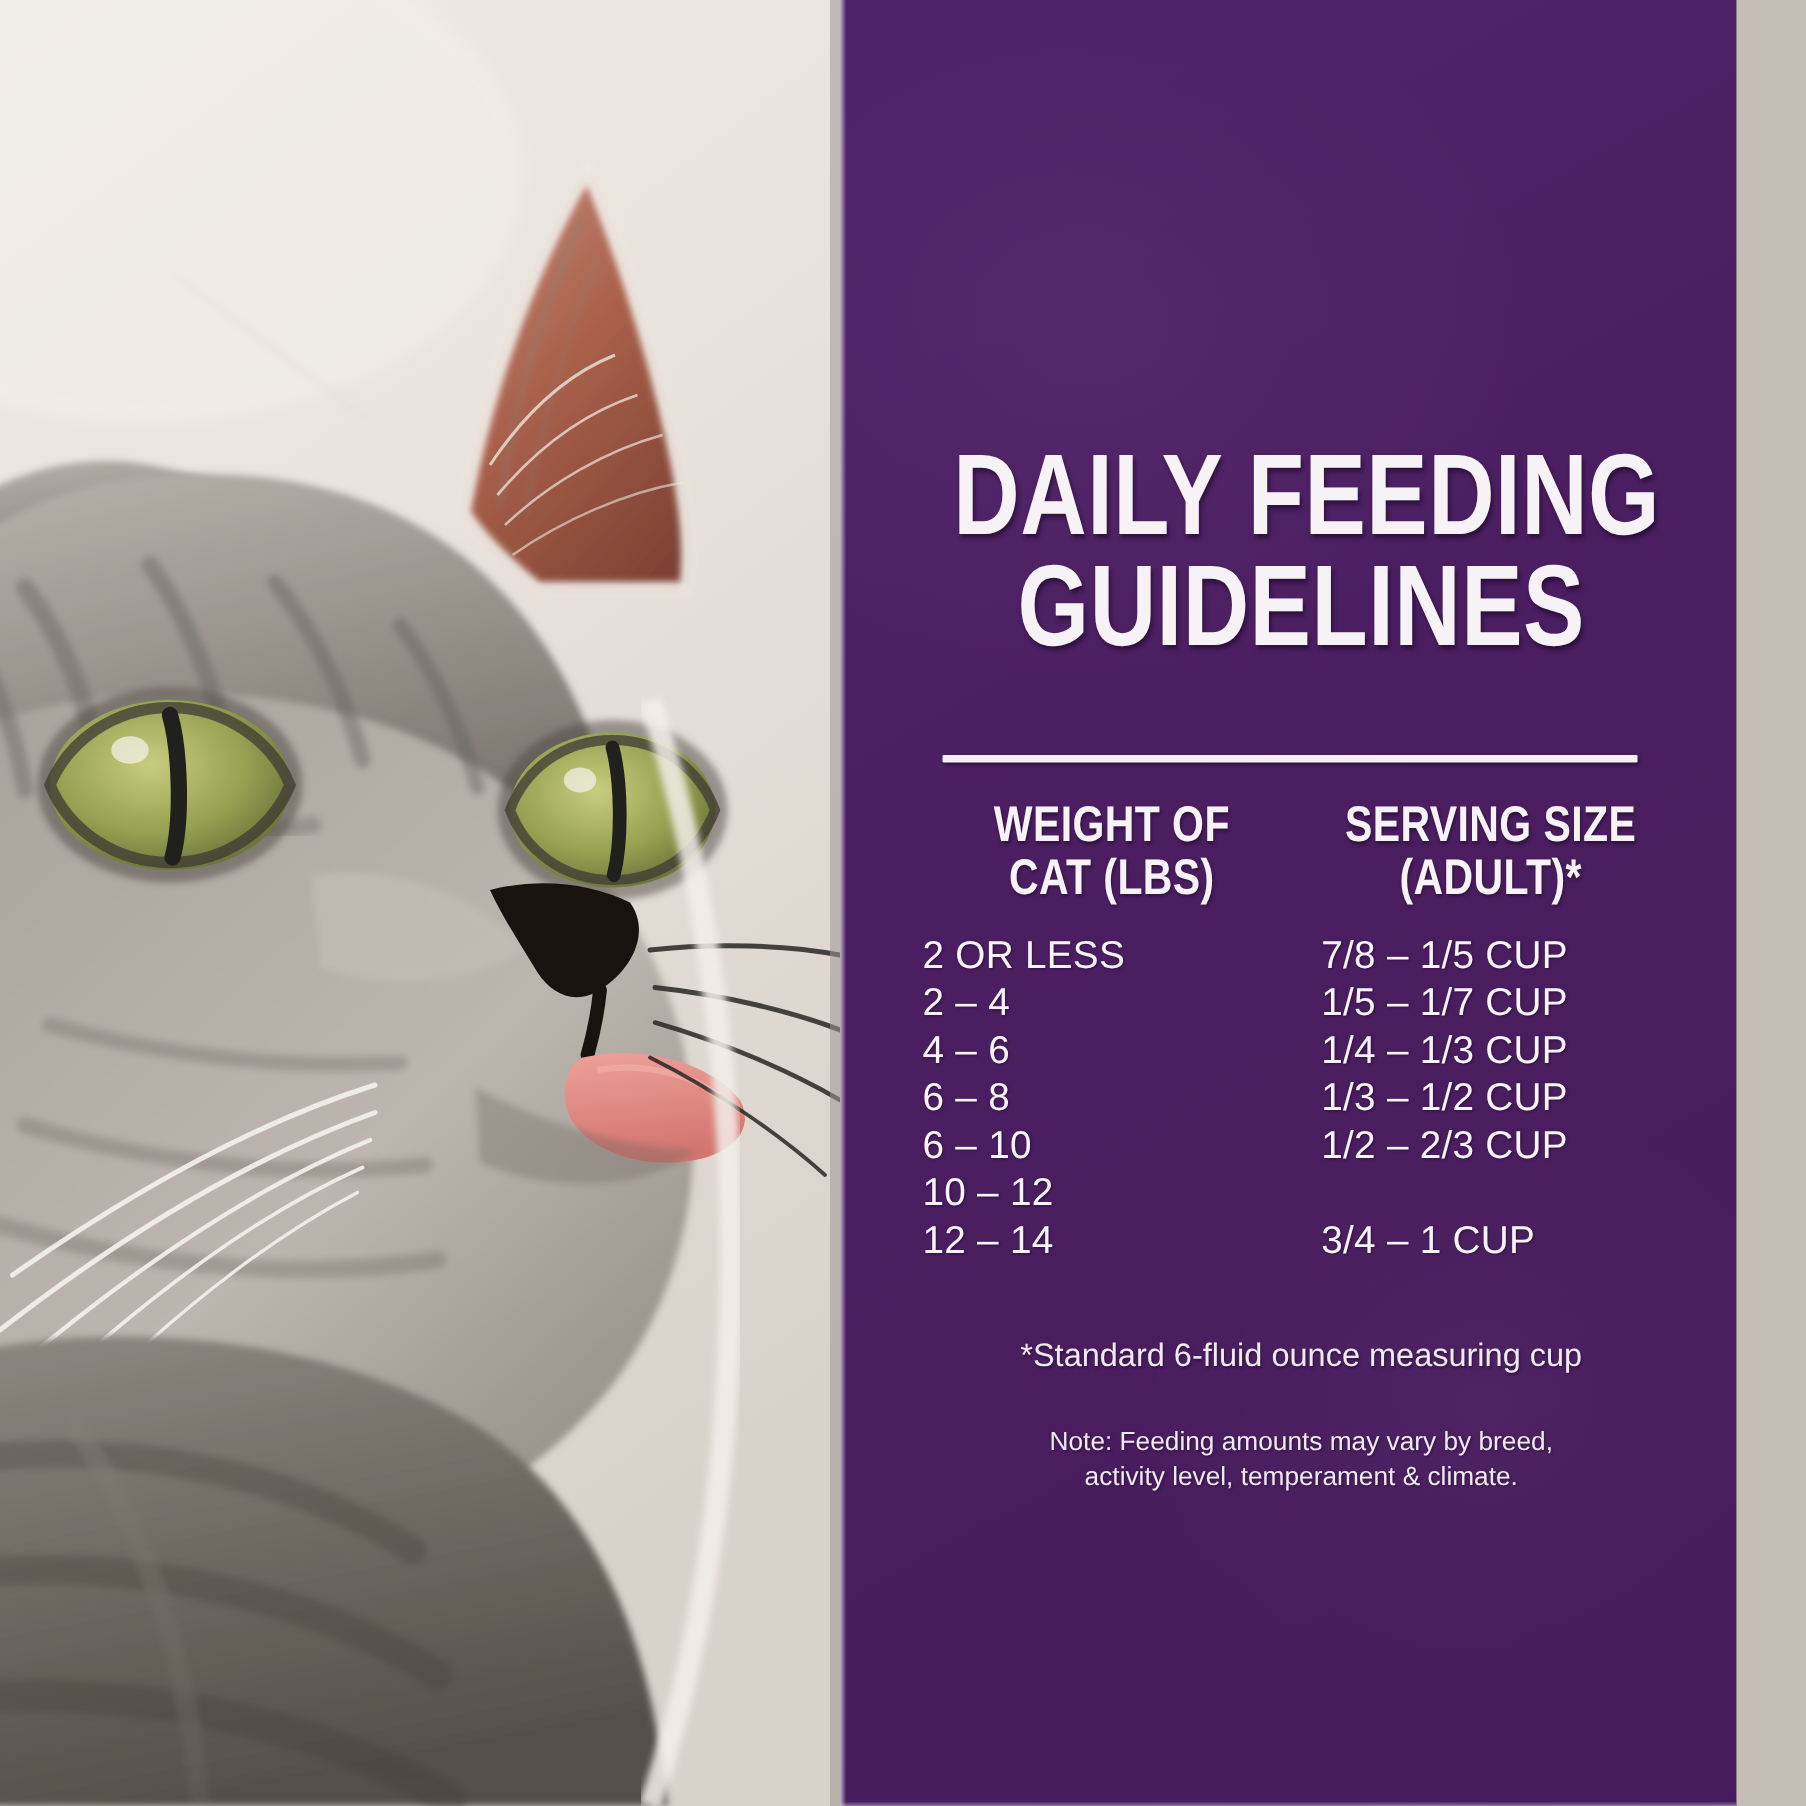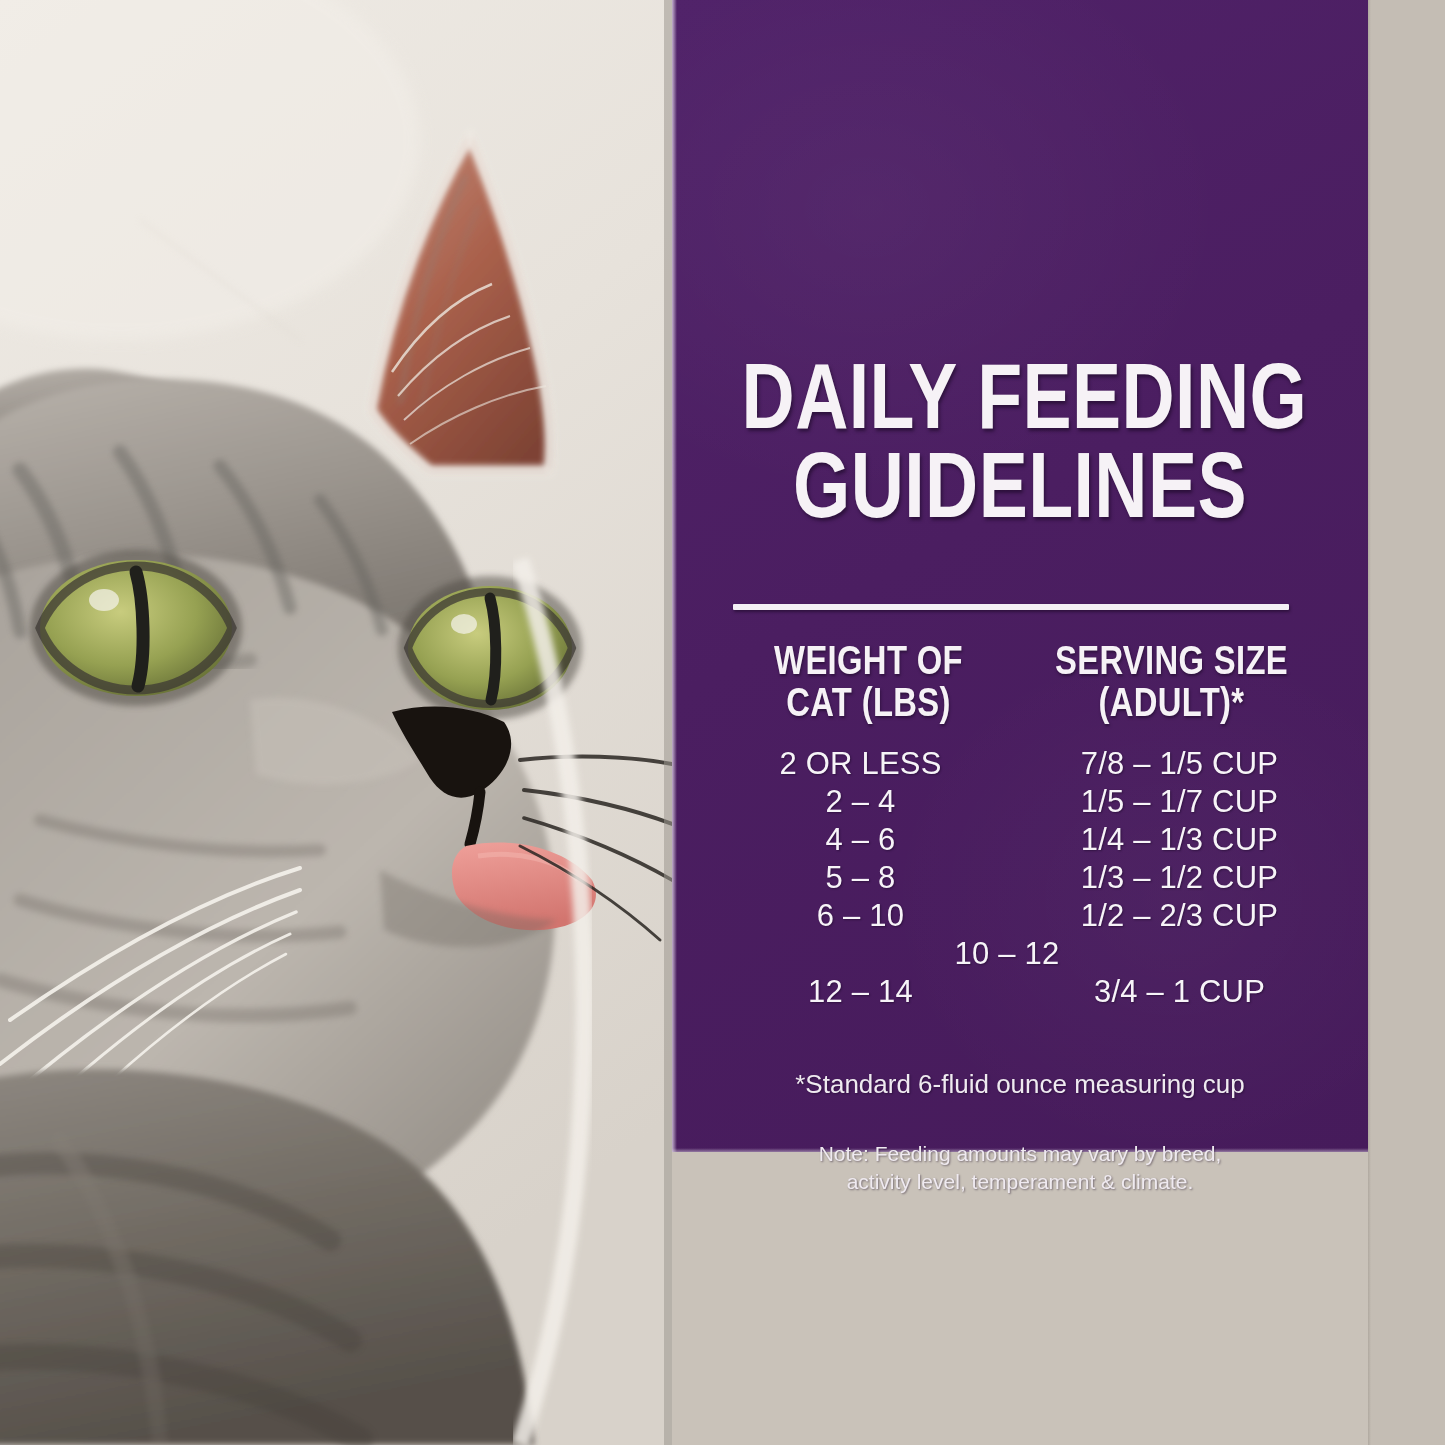--- a/index.html
+++ b/index.html
@@ -25,26 +25,27 @@
     position:absolute;left:1368px;top:0;width:77px;height:1445px;
     background:#c4bdb4;
   }
   #tan-strip:after{
     content:"";position:absolute;left:0;top:0;width:3px;height:100%;
     background:linear-gradient(to right,#b0a9a0,#c4bdb4);
   }
 
   
   #purple{
-    position:absolute;left:672px;top:0;width:696px;height:1152px;
+    position:absolute;left:672px;top:0;width:696px;height:1445px;
     background:#4c1f63;
     background-image:
       radial-gradient(ellipse 520px 420px at 28% 18%, rgba(255,255,255,.035), rgba(255,255,255,0) 70%),
       radial-gradient(ellipse 420px 380px at 72% 78%, rgba(255,255,255,.028), rgba(255,255,255,0) 70%),
       linear-gradient(150deg,#502269 0%,#4b1e61 45%,#461b5b 100%);
+    padding-left: 21px;
   }
   #purple:before{ 
     content:"";position:absolute;left:0;top:0;width:5px;height:100%;
     background:linear-gradient(to right,rgba(214,200,222,.85),rgba(76,31,99,0));
   }
   #purple:after{ 
     content:"";position:absolute;left:0;bottom:0;width:100%;height:4px;
     background:linear-gradient(to top,rgba(210,198,218,.55),rgba(76,31,99,0));
   }
 
@@ -86,21 +87,21 @@
     font-weight:bold;font-size:40px;line-height:1.04;
     letter-spacing:0.4px;
     transform:scaleX(.82);
     text-shadow:1px 2px 3px rgba(20,5,30,.5);
   }
   .th .th-l{display:block;white-space:nowrap;}
 
   .rows{margin-top:22px;}
   .row{display:flex;width:100%;height:38px;align-items:center;}
   .cell{
-    flex:1 1 50%;text-align:center;color:#f7f4f8;
+    flex:1 1 50%;color:#f7f4f8;
     font-family:"Liberation Sans", sans-serif;
     font-weight:normal;font-size:31px;line-height:38px;
     letter-spacing:0.2px;white-space:nowrap;
     text-shadow:1px 1px 2px rgba(20,5,30,.45);
   }
   .cell.weight{padding-right:26px;}
   .cell.serving{padding-left:6px;}
 
   
   #footnote{
@@ -290,21 +291,21 @@
           </div>
           <div class="row">
             <span class="cell weight">2 – 4</span>
             <span class="cell serving">1/5 – 1/7 CUP</span>
           </div>
           <div class="row">
             <span class="cell weight">4 – 6</span>
             <span class="cell serving">1/4 – 1/3 CUP</span>
           </div>
           <div class="row">
-            <span class="cell weight">5 – 8</span>
+            <span class="cell weight">6 – 8</span>
             <span class="cell serving">1/3 – 1/2 CUP</span>
           </div>
           <div class="row">
             <span class="cell weight">6 – 10</span>
             <span class="cell serving">1/2 – 2/3 CUP</span>
           </div>
           <div class="row">
             <span class="cell weight">10 – 12</span>
           </div>
           <div class="row">

